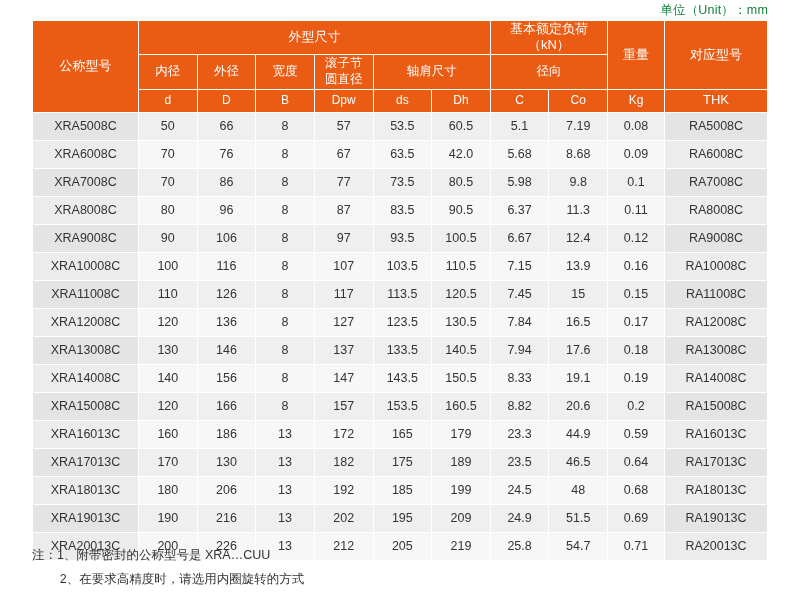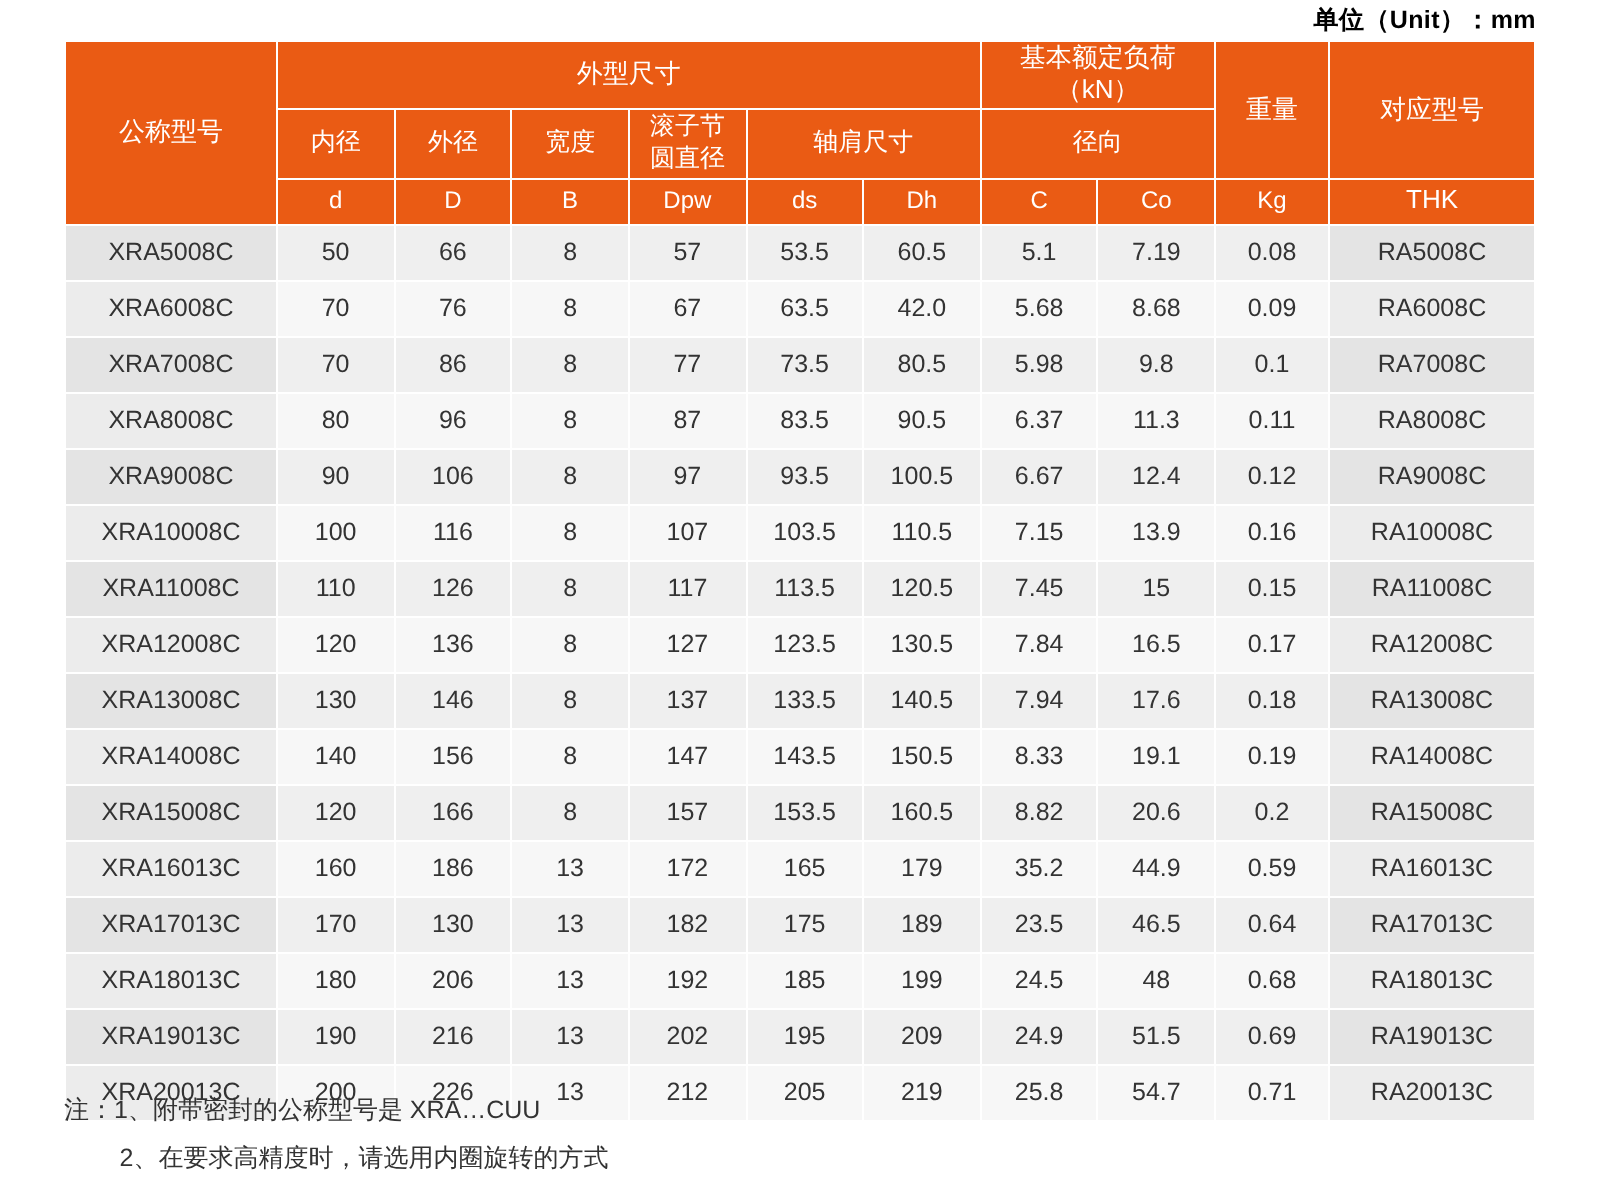--- a/index.html
+++ b/index.html
@@ -19,23 +19,22 @@
     position: relative;
     width: 800px;
     height: 596px;
     box-sizing: border-box;
   }
   .unit-note {
     position: absolute;
     top: 2px;
     right: 32px;
     font-size: 12.5px;
-    color: #000000;
+    color: #15803d;
     letter-spacing: 0.2px;
-    font-weight: bold;
   }
   table.spec {
     position: absolute;
     top: 20px;
     left: 32px;
     width: 736px;
     border-collapse: collapse;
     table-layout: fixed;
     font-size: 12.5px;
   }
@@ -279,21 +278,21 @@
           <td class="model-cell">RA15008C</td>
         </tr>
         <tr class="row-even">
           <td class="model-cell">XRA16013C</td>
           <td>160</td>
           <td>186</td>
           <td>13</td>
           <td>172</td>
           <td>165</td>
           <td>179</td>
-          <td>35.2</td>
+          <td>23.3</td>
           <td>44.9</td>
           <td>0.59</td>
           <td class="model-cell">RA16013C</td>
         </tr>
         <tr class="row-odd">
           <td class="model-cell">XRA17013C</td>
           <td>170</td>
           <td>130</td>
           <td>13</td>
           <td>182</td>

